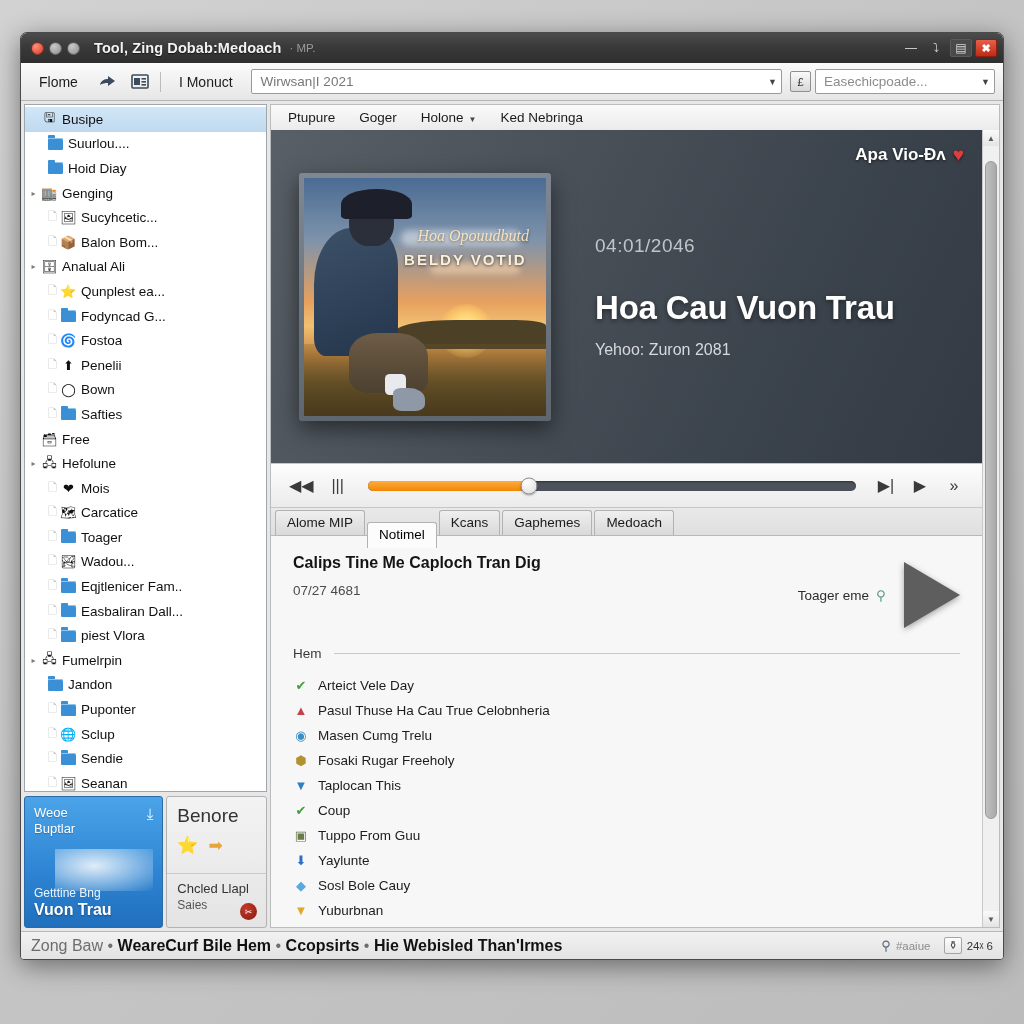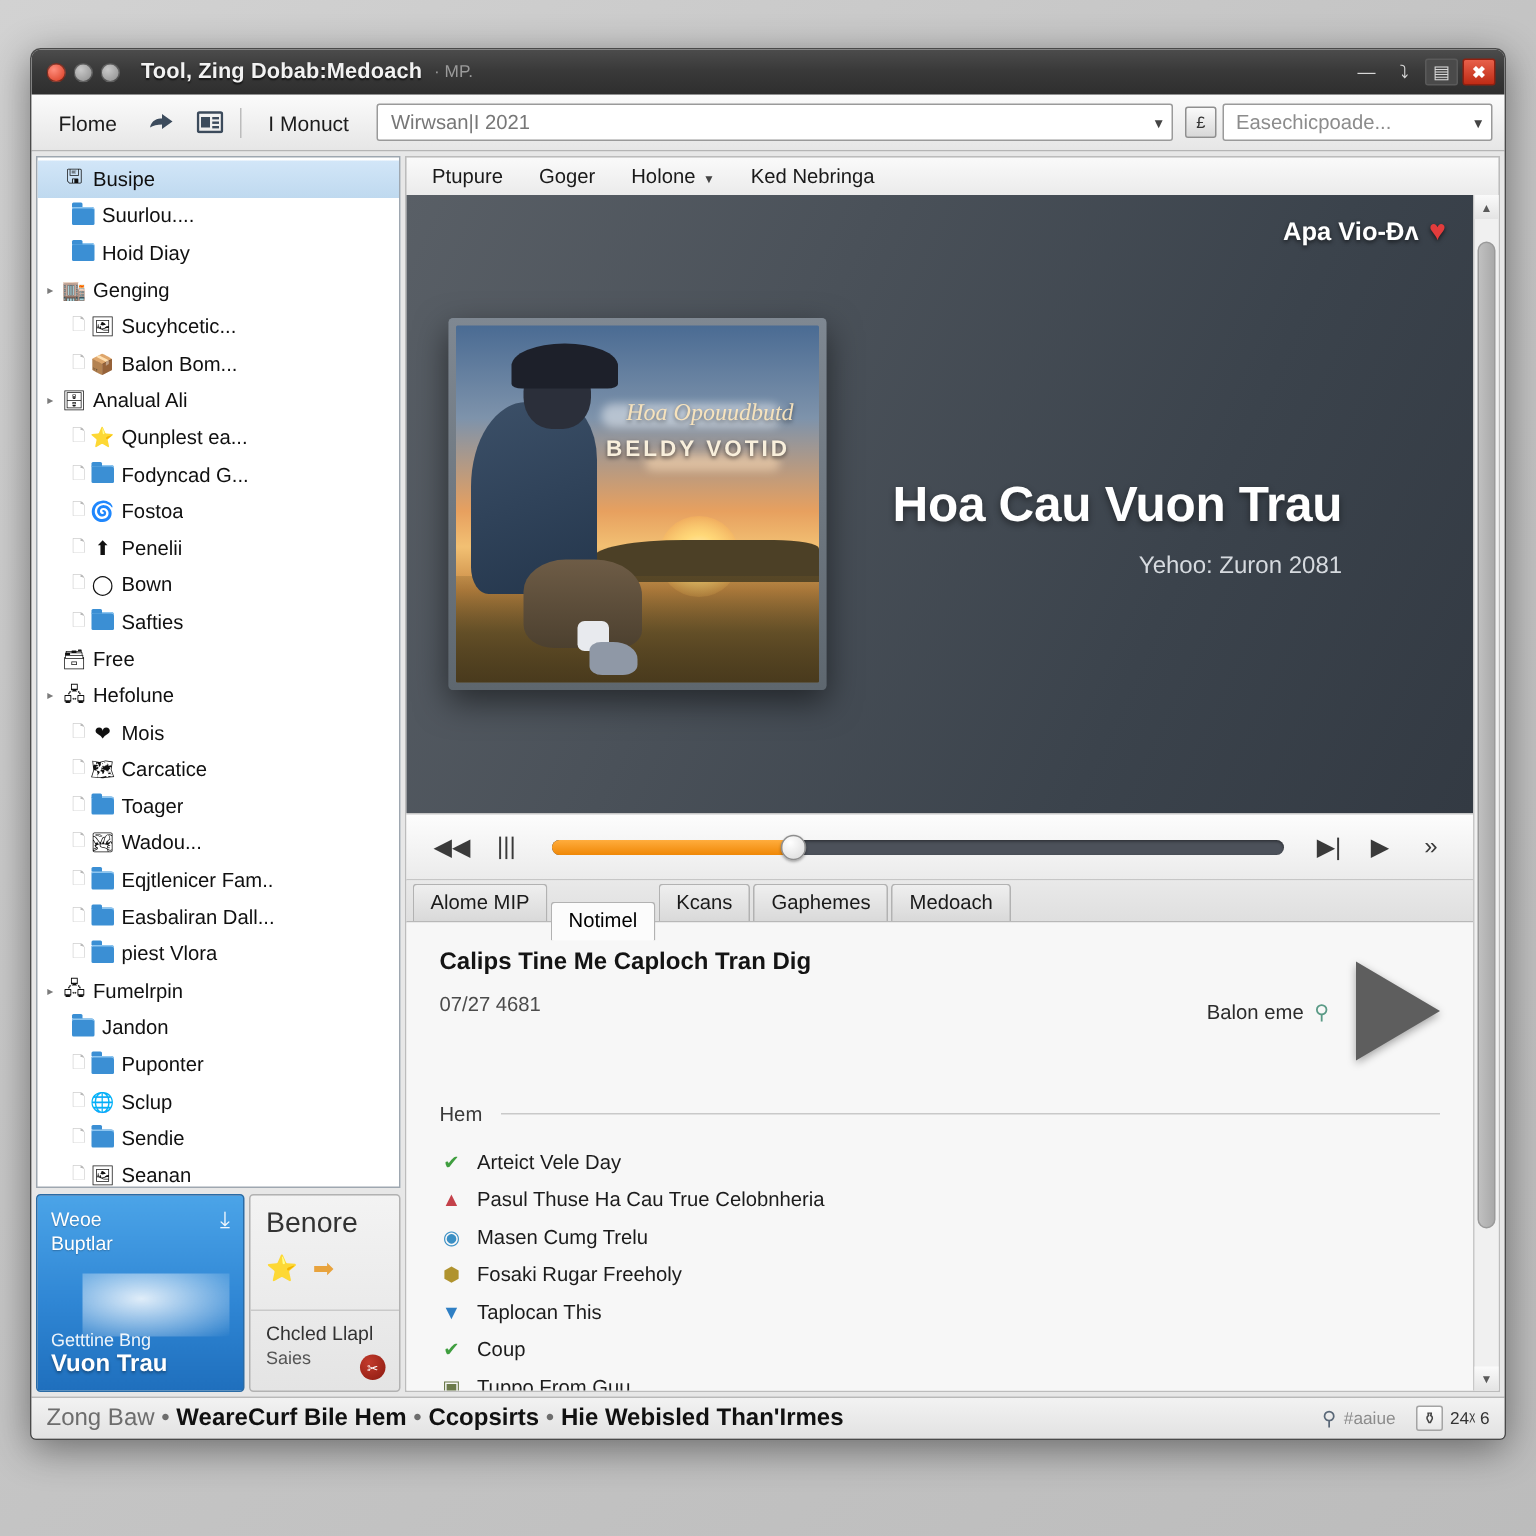--- a/index.html
+++ b/index.html
@@ -156,23 +156,23 @@
     background: linear-gradient(180deg,#fafafa,#ebebeb);
     border:1px solid #bcbcbc; border-bottom:none;
     display:flex; align-items:center; padding-left:6px; gap:2px;
   }
   .menu-item { font-size:13.5px; color:#1a1a1a; padding:3px 11px; border-radius:2px; white-space:nowrap; }
   .menu-item .mcaret { font-size:8px; margin-left:5px; color:#444; }
   #main-stage { flex:1 1 auto; display:flex; min-height:0; border:1px solid #bcbcbc; border-top:none; background:#fff; }
   #stage-inner { flex:1 1 auto; display:flex; flex-direction:column; min-width:0; min-height:0; }
   
   #hero {
-    height: 412px; flex:0 0 auto; position:relative; overflow:hidden;
+    height: 333px; flex:0 0 auto; position:relative; overflow:hidden;
     background: linear-gradient(115deg,#595f66 0%,#4a5159 35%,#3b434c 70%,#333a43 100%);
-    display:flex; align-items:center;text-align:right;
+    display:flex; align-items:center;
   }
   #hero-fav {
     position:absolute; right:18px; top:14px; display:flex; align-items:center; gap:7px;
     color:#fff; font-weight:700; font-size:17px; text-shadow:0 1px 3px rgba(0,0,0,.6);
   }
   #hero-fav .heart { color:#e23c3c; font-size:19px; }
   #cover-frame {
     margin-left: 28px; width: 252px; height: 248px; flex:0 0 auto;
     background: linear-gradient(180deg,#7f8892,#5e676f);
     padding: 5px; border-radius: 3px;
@@ -245,21 +245,21 @@
   #det-head { display:flex; align-items:flex-start; }
   #det-title { font-size:16px; font-weight:700; color:#141414; }
   #det-sub { font-size:13.5px; color:#4b4b4b; margin-top:11px; }
   #det-right { margin-left:auto; display:flex; align-items:center; gap:18px; padding-top:8px; }
   #det-attach { font-size:13.5px; color:#2c2c2c; display:flex; align-items:center; gap:7px; }
   #det-play {
     width:0;height:0;border-style:solid;border-width:33px 0 33px 56px;
     border-color: transparent transparent transparent #5e5e5e;
     filter: drop-shadow(0 2px 3px rgba(0,0,0,.35));
   }
-  #det-divider-row { display:flex; align-items:center; gap:12px; margin-top:28px; }
+  #det-divider-row { display:flex; align-items:center; gap:12px; margin-top:18px; }
   #det-divider-label { font-size:13.5px; color:#3a3a3a; white-space:nowrap; }
   #det-divider { flex:1 1 auto; height:1px; background:#c9c9c9; }
   #det-list { margin-top:12px; }
   .dl-row { height:25px; display:flex; align-items:center; font-size:13.5px; color:#1c1c1c; gap:9px; }
   .dl-ico { width:16px; flex:0 0 auto; display:flex; align-items:center; justify-content:center; font-size:13px; }
   
   .vscroll { width:17px; flex:0 0 auto; background:#f0f0f0; border-left:1px solid #c8c8c8;
              display:flex; flex-direction:column; align-items:center; }
   .vs-arrow { height:16px; width:100%; display:flex; align-items:center; justify-content:center;
               font-size:8px; color:#5a5a5a; background:linear-gradient(180deg,#fafafa,#e4e4e4); }
@@ -606,20 +606,21 @@
                     <div class="leg"></div>
                     <div class="sock"></div>
                     <div class="shoe"></div>
                   </div>
                   <div class="art-t1">Hoa Opouudbutd</div>
                   <div class="art-t2">BELDY VOTID</div>
                 </div>
               </div>
 
               <div id="hero-meta">
+                <div id="hero-date">04:01/2046</div>
                 <div id="hero-title">Hoa Cau Vuon Trau</div>
                 <div id="hero-artist">Yehoo: Zuron 2081</div>
               </div>
             </div>
 
             <div id="transport">
               <span class="tp-btn">◀◀</span>
               <span class="tp-btn">|||</span>
               <div id="seek">
                 <div id="seek-fill" style="width: 33%;"></div>
@@ -639,21 +640,21 @@
               </div>
 
             <div id="details">
               <div id="det-head">
                 <div>
                   <div id="det-title">Calips Tine Me Caploch Tran Dig</div>
                   <div id="det-sub">07/27 4681</div>
                 </div>
                 <div id="det-right">
                   <span id="det-attach">
-                    <span>Balon eme</span>
+                    <span>Toager eme</span>
                     <span style="color:#5a9a86;">⚲</span>
                   </span>
                   <span id="det-play"></span>
                 </div>
               </div>
               <div id="det-divider-row">
                 <span id="det-divider-label">Hem</span>
                 <span id="det-divider"></span>
               </div>
               <div id="det-list">

